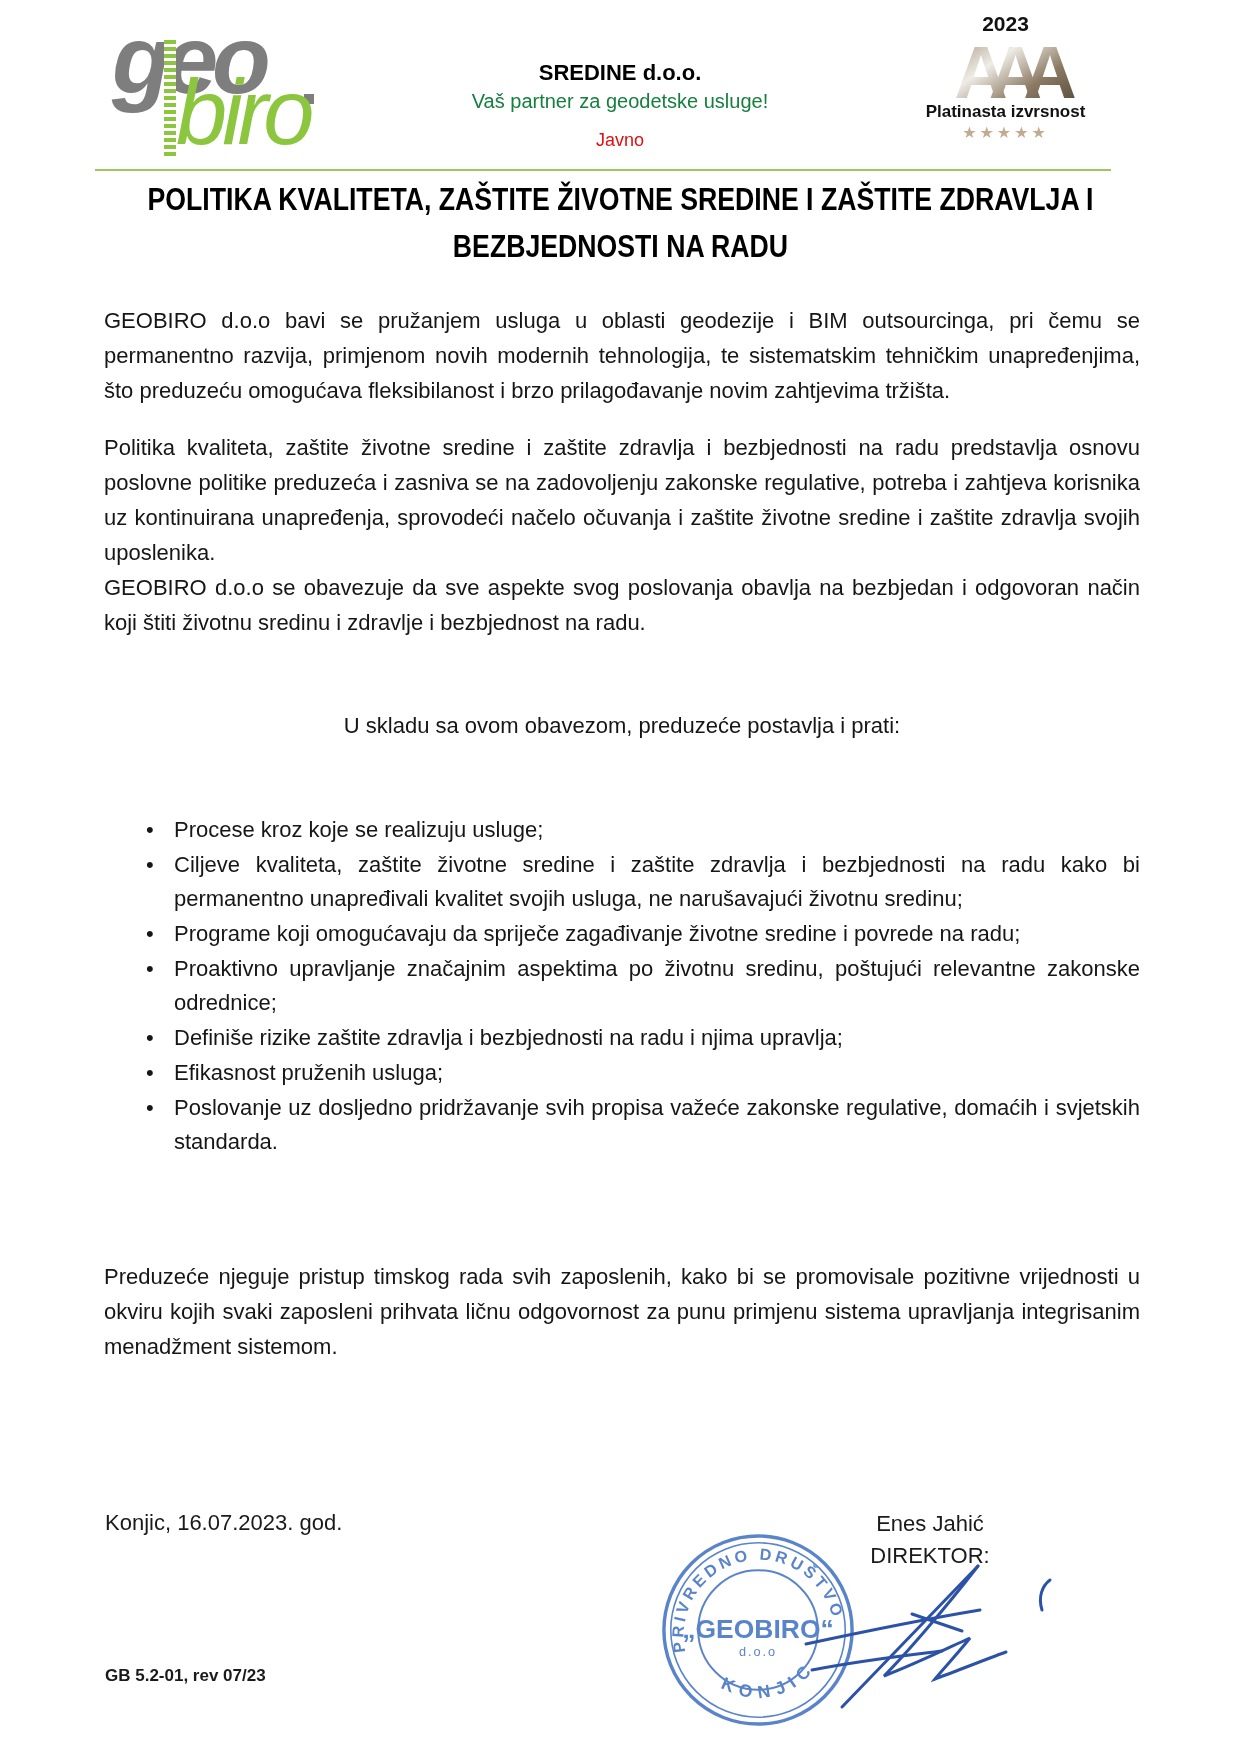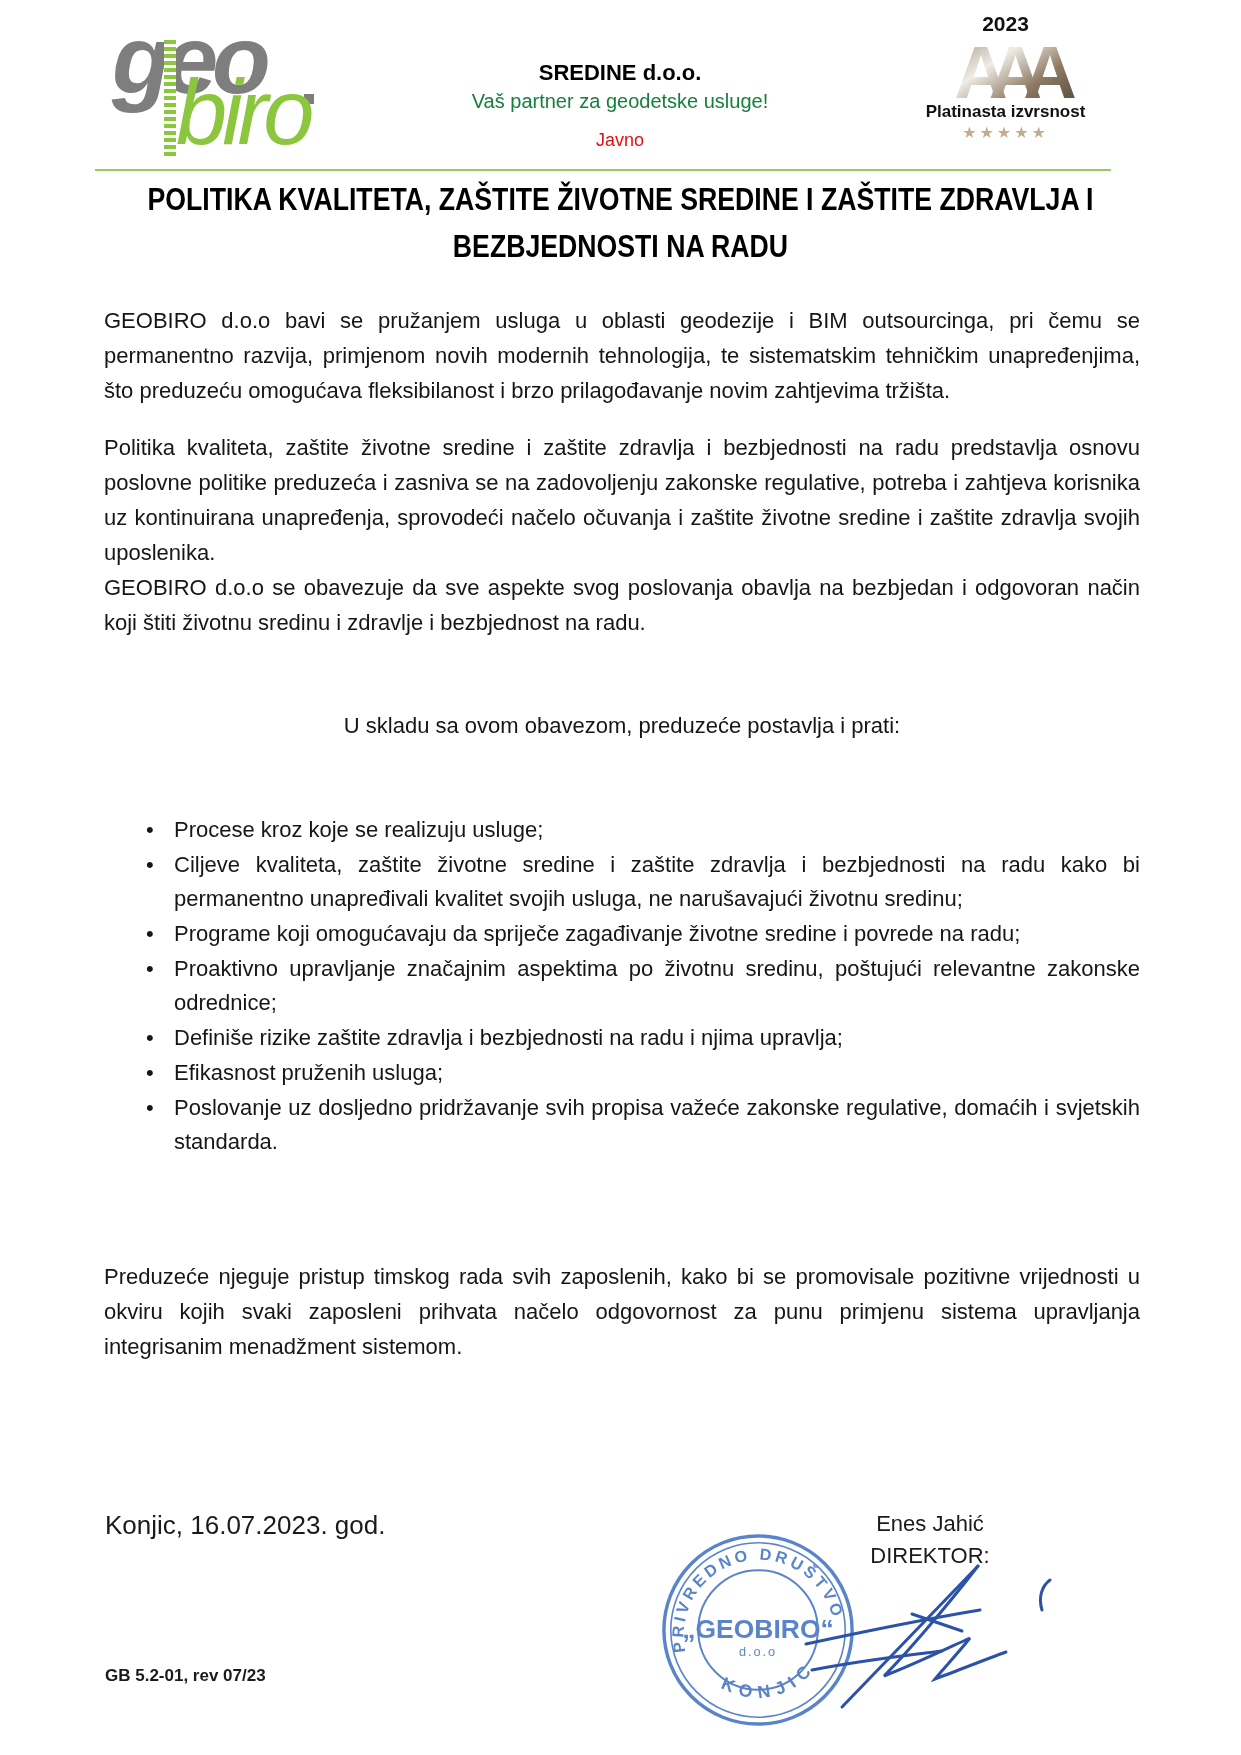--- a/index.html
+++ b/index.html
@@ -65,21 +65,21 @@
   }
   .bullets li{
     position:relative;padding-left:30px;line-height:34px;
     text-align:justify;margin-bottom:1px;
   }
   .bullet-mark{
     position:absolute;left:2px;top:0;font-size:22px;
   }
   .closing{margin-top:100px !important;}
   
-  .place-date{position:absolute;left:105px;top:1510px;font-size:26px;}
+  .place-date{position:absolute;left:105px;top:1510px;font-size:22px;}
   .director{position:absolute;left:790px;top:1508px;width:280px;text-align:center;font-size:22px;line-height:32px;}
   .doc-code{position:absolute;left:105px;top:1666px;font-size:17px;font-weight:bold;}
   .stamp{position:absolute;left:660px;top:1532px;opacity:.85;}
   .signature{position:absolute;left:792px;top:1552px;}
 </style>
 </head>
 <body>
 
 <div class="page">
 
@@ -148,21 +148,21 @@
       </li>
         <li>
         <span class="bullet-mark">•</span>
         <span>Efikasnost pruženih usluga;</span>
       </li>
         <li>
         <span class="bullet-mark">•</span>
         <span>Poslovanje uz dosljedno pridržavanje svih propisa važeće zakonske regulative, domaćih i svjetskih standarda.</span>
       </li>
       </ul>
-    <p class="closing">Preduzeće njeguje pristup timskog rada svih zaposlenih, kako bi se promovisale pozitivne vrijednosti u okviru kojih svaki zaposleni prihvata načelo odgovornost za punu primjenu sistema upravljanja integrisanim menadžment sistemom.</p>
+    <p class="closing">Preduzeće njeguje pristup timskog rada svih zaposlenih, kako bi se promovisale pozitivne vrijednosti u okviru kojih svaki zaposleni prihvata ličnu odgovornost za punu primjenu sistema upravljanja integrisanim menadžment sistemom.</p>
   </div>
 
   <div class="place-date">Konjic, 16.07.2023. god.</div>
 
   <div class="director">
     <div>Enes Jahić</div>
     <div>DIREKTOR:</div>
   </div>
 
   <svg class="stamp" width="196" height="196" viewBox="0 0 200 200">

